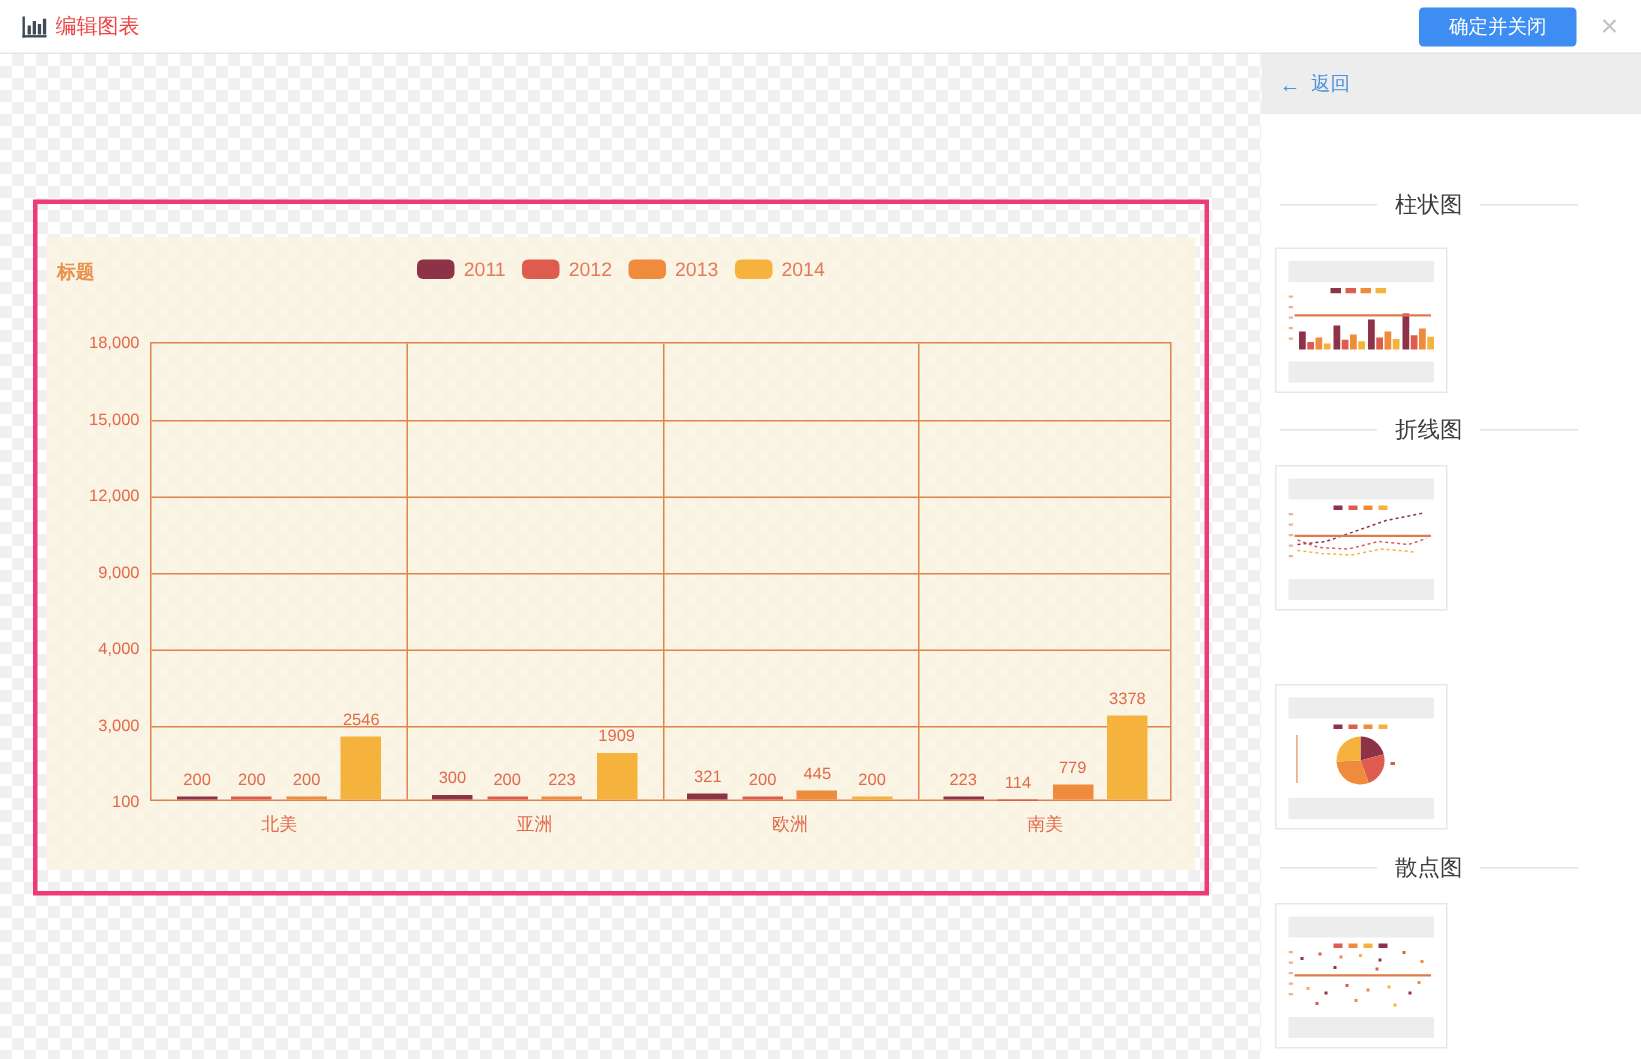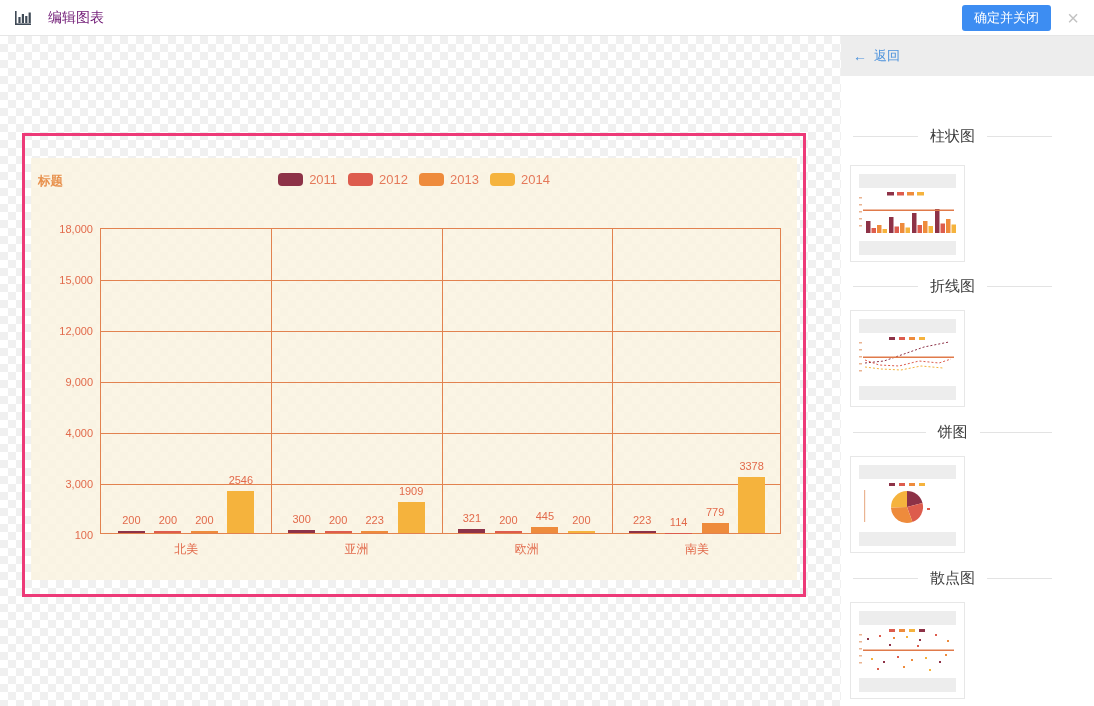--- a/index.html
+++ b/index.html
@@ -4,22 +4,22 @@
 <style>
   * { margin:0; padding:0; box-sizing:border-box; }
   html,body { width:1094px; height:706px; overflow:hidden;
     font-family:"Liberation Sans","DejaVu Sans",sans-serif; background:#fff; }
   #app { position:relative; width:1094px; height:706px; }
 
   
   .header { position:absolute; top:0; left:0; width:1094px; height:36px;
     background:#fff; border-bottom:1px solid #e6e6e6; display:flex; align-items:center; z-index:5; }
   .header-icon { margin-left:14px; display:flex; align-items:center; }
-  .header-title { margin-left:16px; font-size:14px; color:#701a75; }
-  .confirm-btn { position:absolute; right:43px; top:5px; height:26px; padding:0 12px;
+  .header-title { margin-left:5px; font-size:14px; color:#ef4444; }
+  .confirm-btn { position:absolute; right:43px; top:5px; height:26px; padding:0 20px;
     background:#3d8df2; color:#fff; font-size:13px; border:none; border-radius:3px; cursor:pointer; }
   .close-x { position:absolute; right:10px; top:7px; width:22px; height:22px;
     color:#c3c3c3; font-size:20px; line-height:22px; text-align:center; cursor:pointer; }
 
   
   .stage { position:absolute; top:36px; left:0; width:841px; height:670px;
     background-color:#fff;
     background-image:
       linear-gradient(45deg,#f0f0f0 25%,transparent 25%,transparent 75%,#f0f0f0 75%),
       linear-gradient(45deg,#f0f0f0 25%,transparent 25%,transparent 75%,#f0f0f0 75%);
@@ -228,25 +228,20 @@
               <rect x="50" y="1" width="6" height="3" fill="#ee8b3c"></rect>
               <rect x="60" y="1" width="6" height="3" fill="#f5b33d"></rect>
               <polyline points="6,27 25,25 45,18 65,11 90,6" fill="none" stroke="#8d3247" stroke-width="1" stroke-dasharray="2,2"></polyline>
               <polyline points="6,24 20,29 40,30 60,25 80,27 92,23" fill="none" stroke="#dd5c4d" stroke-width="1" stroke-dasharray="2,2"></polyline>
               <polyline points="6,31 22,33 42,34 62,30 84,32" fill="none" stroke="#f5b33d" stroke-width="1" stroke-dasharray="2,2"></polyline>
               <rect x="4" y="20.5" width="91" height="1.5" fill="#e07a4a"></rect>
             </svg>
           </div>
           <div class="thumb-strip"></div>
         </div>
-        <div class="section-heading" style="top: 346px;">
-          <span class="rule"></span>
-          <span class="txt">饼图</span>
-          <span class="rule"></span>
-        </div>
         <div class="thumb-card" style="top: 380px;">
           <div class="thumb-strip"></div>
           <div class="thumb-mid">
             <svg width="97" height="47" viewBox="0 0 97 47">
               <rect x="5" y="8" width="1.2" height="32" fill="#eab492"></rect>
               <rect x="30" y="1" width="6" height="3" fill="#8d3247"></rect>
               <rect x="40" y="1" width="6" height="3" fill="#dd5c4d"></rect>
               <rect x="50" y="1" width="6" height="3" fill="#ee8b3c"></rect>
               <rect x="60" y="1" width="6" height="3" fill="#f5b33d"></rect>
               <path d="M48,25 L48,9 A16,16 0 0 1 63.5,20.9 Z" fill="#8d3247"></path>

